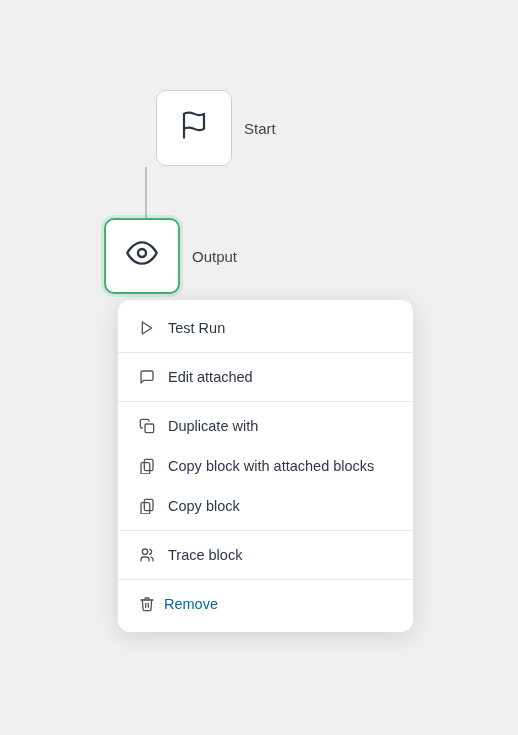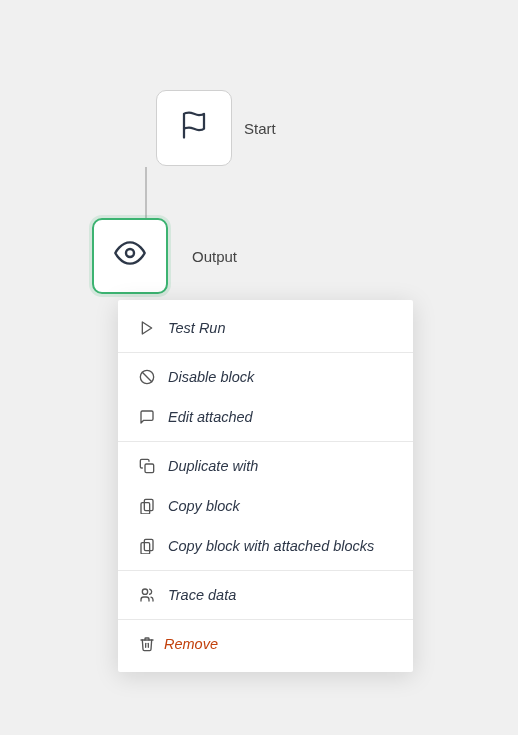--- a/index.html
+++ b/index.html
@@ -58,24 +58,24 @@
       left: 145px;
       width: 2px;
       height: 54px;
       background: #c0c0c0;
     }
 
     
     .block-output {
       position: absolute;
       top: 218px;
-      left: 92px;
-      display: flex;
-      align-items: center;
-      gap: 24px;
+      left: 104px;
+      display: flex;
+      align-items: center;
+      gap: 12px;
     }
 
     
     .flag-icon {
       font-size: 26px;
       color: #2d3748;
     }
 
     
     .eye-icon {
@@ -83,25 +83,24 @@
       color: #2d3748;
     }
 
     
     .context-menu {
       position: absolute;
       top: 300px;
       left: 118px;
       width: 295px;
       background: #ffffff;
-      border-radius: 2px;
+      border-radius: 12px;
       box-shadow: 0 4px 24px rgba(0,0,0,0.13);
       padding: 8px 0;
       z-index: 100;
-      font-style: italic;
     }
 
     .menu-item {
       display: flex;
       align-items: center;
       gap: 12px;
       padding: 11px 20px;
       cursor: pointer;
       font-size: 14.5px;
       color: #2d3748;
@@ -118,21 +117,21 @@
       flex-shrink: 0;
     }
 
     .menu-divider {
       height: 1px;
       background: #e8e8e8;
       margin: 4px 0;
     }
 
     .menu-item.remove-item {
-      color: #c2410c;
+      color: #0369a1;
       gap: 8px;
     }
 
     
   </style>
 </head>
 <body>
 
 <div class="canvas">
 
@@ -168,29 +167,20 @@
       <span class="menu-icon">
         <svg width="16" height="16" viewBox="0 0 24 24" fill="none" stroke="#555" stroke-width="2" stroke-linecap="round" stroke-linejoin="round">
           <polygon points="5 3 19 12 5 21 5 3"></polygon>
         </svg>
       </span>
       <span>Test Run</span>
     </div>
 
     <div class="menu-divider"></div>
 
-    <div class="menu-item">
-      <span class="menu-icon">
-        <svg width="16" height="16" viewBox="0 0 24 24" fill="none" stroke="#555" stroke-width="2" stroke-linecap="round" stroke-linejoin="round">
-          <circle cx="12" cy="12" r="10"></circle>
-          <line x1="4.93" y1="4.93" x2="19.07" y2="19.07"></line>
-        </svg>
-      </span>
-      <span>Disable block</span>
-    </div>
 
     <div class="menu-item">
       <span class="menu-icon">
         <svg width="16" height="16" viewBox="0 0 24 24" fill="none" stroke="#555" stroke-width="2" stroke-linecap="round" stroke-linejoin="round">
           <path d="M21 15a2 2 0 0 1-2 2H7l-4 4V5a2 2 0 0 1 2-2h14a2 2 0 0 1 2 2z"></path>
         </svg>
       </span>
       <span>Edit attached</span>
     </div>
 
@@ -206,45 +196,45 @@
       <span>Duplicate with</span>
     </div>
 
     <div class="menu-item">
       <span class="menu-icon">
         <svg width="16" height="16" viewBox="0 0 24 24" fill="none" stroke="#555" stroke-width="2" stroke-linecap="round" stroke-linejoin="round">
           <rect x="8" y="2" width="13" height="17" rx="2"></rect>
           <rect x="3" y="7" width="13" height="17" rx="2"></rect>
         </svg>
       </span>
-      <span>Copy block</span>
+      <span>Copy block with attached blocks</span>
     </div>
 
     <div class="menu-item">
       <span class="menu-icon">
         <svg width="16" height="16" viewBox="0 0 24 24" fill="none" stroke="#555" stroke-width="2" stroke-linecap="round" stroke-linejoin="round">
           <rect x="8" y="2" width="13" height="17" rx="2"></rect>
           <rect x="3" y="7" width="13" height="17" rx="2"></rect>
         </svg>
       </span>
-      <span>Copy block with attached blocks</span>
+      <span>Copy block</span>
     </div>
 
     <div class="menu-divider"></div>
 
     <div class="menu-item">
       <span class="menu-icon">
         <svg width="16" height="16" viewBox="0 0 24 24" fill="none" stroke="#555" stroke-width="2" stroke-linecap="round" stroke-linejoin="round">
           <circle cx="9" cy="7" r="4"></circle>
           <path d="M3 21v-2a4 4 0 0 1 4-4h4a4 4 0 0 1 4 4v2"></path>
           <path d="M16 3.13a4 4 0 0 1 0 7.75"></path>
           <path d="M21 21v-2a4 4 0 0 0-3-3.85"></path>
         </svg>
       </span>
-      <span>Trace data</span>
+      <span>Trace block</span>
     </div>
 
     <div class="menu-divider"></div>
 
     <div class="menu-item remove-item">
       <span class="menu-icon">
         <svg width="16" height="16" viewBox="0 0 24 24" fill="none" stroke="#555" stroke-width="2" stroke-linecap="round" stroke-linejoin="round">
           <polyline points="3 6 5 6 21 6"></polyline>
           <path d="M19 6l-1 14a2 2 0 0 1-2 2H8a2 2 0 0 1-2-2L5 6"></path>
           <path d="M10 11v6"></path>

